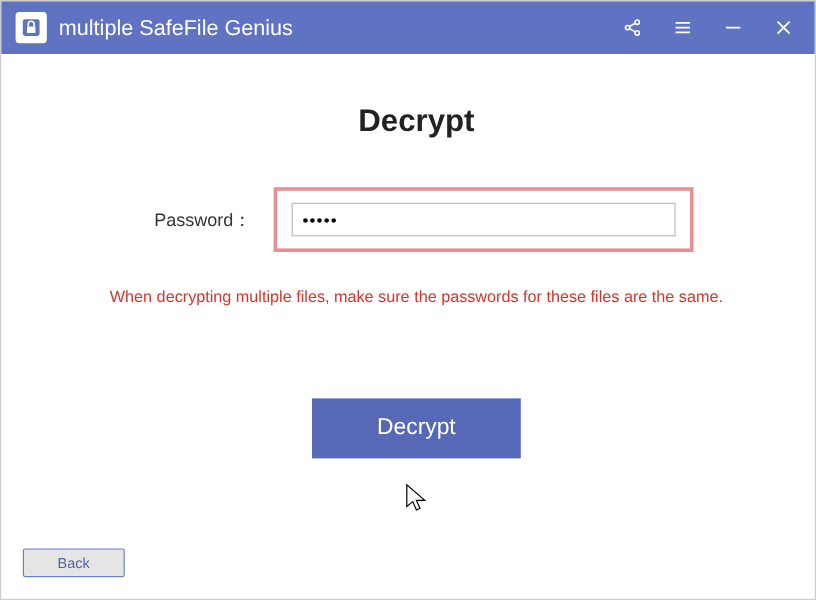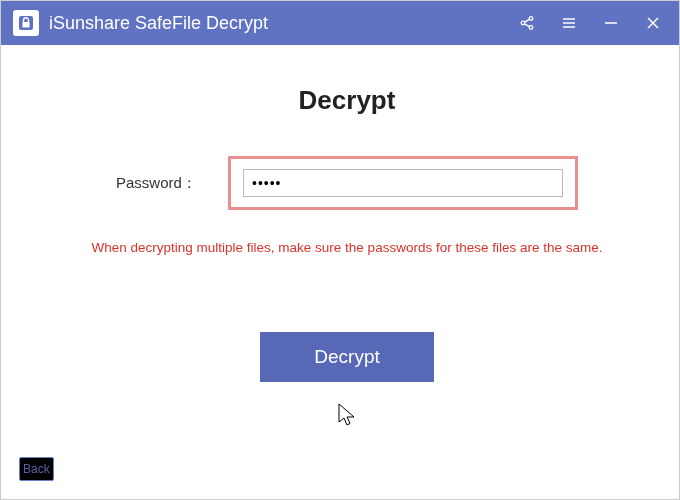--- a/index.html
+++ b/index.html
@@ -65,21 +65,21 @@
       display: flex;
       align-items: center;
       justify-content: center;
       margin-bottom: 30px;
     }
     .form-label {
       font-size: 15px;
       color: #333;
       margin-right: 2px;
       width: 110px;
-      text-align: left;
+      text-align: center;
       padding-right: 4px;
     }
     .input-highlight {
       border: 3px solid #e98f90;
       padding: 10px 12px;
       display: inline-block;
     }
     .password-input {
       width: 320px;
       height: 28px;
@@ -102,24 +102,24 @@
       font-size: 19px;
       padding: 14px 54px;
       border: none;
       cursor: pointer;
     }
     .back-button {
       position: absolute;
       left: 18px;
       bottom: 18px;
       border: 1px solid #6a7fc9;
-      background: #000000;
+      background: #e5e5e5;
       color: #5562a7;
       font-size: 12px;
-      padding: 4px 3px;
+      padding: 4px 28px;
       border-radius: 2px;
       cursor: pointer;
     }
     .cursor {
       position: absolute;
       left: 336px;
       top: 401px;
       pointer-events: none;
     }
   </style>
@@ -127,21 +127,21 @@
 <body>
 
 <div class="titlebar">
   <div class="app-icon">
     <svg width="16" height="16" viewBox="0 0 16 16">
       <rect x="1" y="1" width="14" height="14" rx="2" fill="#5f73c2"></rect>
       <rect x="4.5" y="7" width="7" height="5.5" rx="0.5" fill="#fff"></rect>
       <path d="M5.5 7 V5.2 a2.5 2.5 0 0 1 5 0 V7" fill="none" stroke="#fff" stroke-width="1.4"></path>
     </svg>
   </div>
-  <div class="app-title">iSunshare SafeFile Decrypt</div>
+  <div class="app-title">multiple SafeFile Genius</div>
   <div class="titlebar-actions">
     <span>
       <svg width="16" height="16" viewBox="0 0 16 16" fill="none" stroke="#fff" stroke-width="1.3">
         <circle cx="12" cy="3.5" r="1.8"></circle>
           <circle cx="4" cy="8" r="1.8"></circle>
           <circle cx="12" cy="12.5" r="1.8"></circle>
         <line x1="5.6" y1="7.1" x2="10.4" y2="4.4"></line>
           <line x1="5.6" y1="8.9" x2="10.4" y2="11.6"></line>
       </svg>
     </span>

